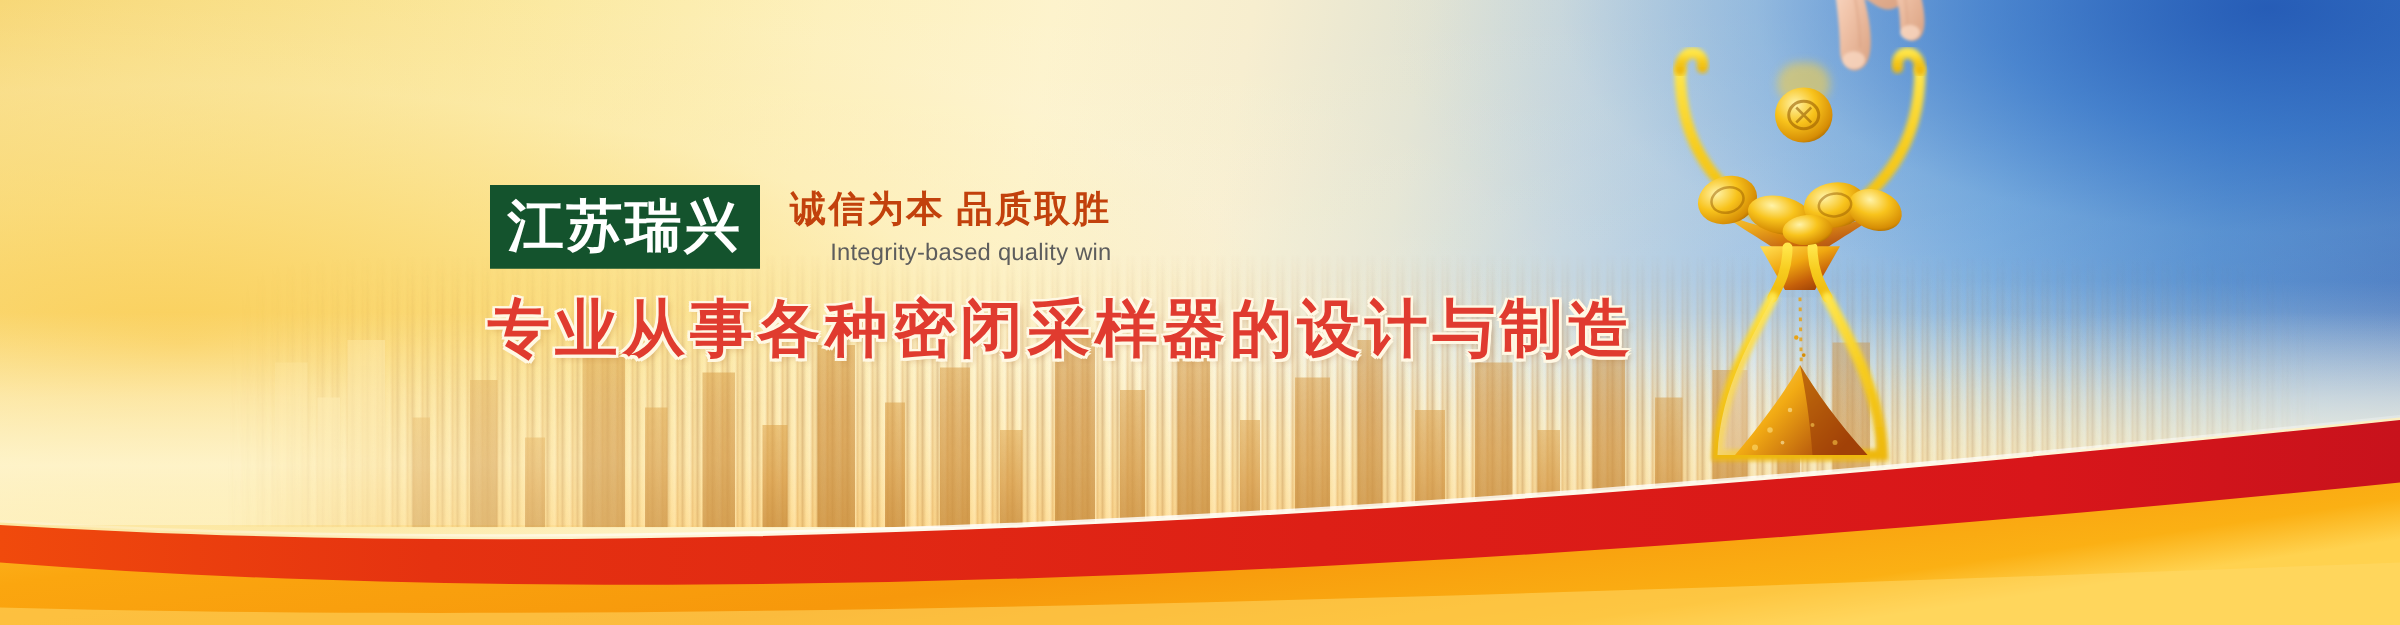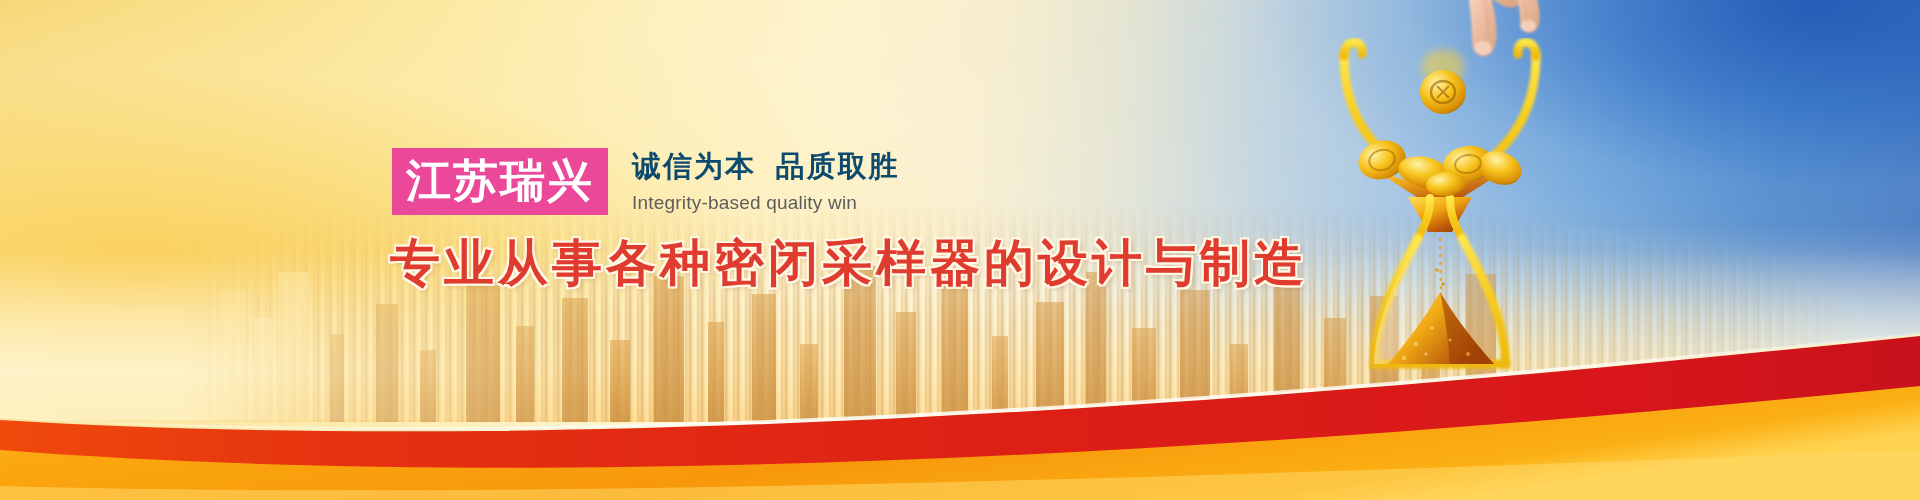--- a/index.html
+++ b/index.html
@@ -173,49 +173,50 @@
     left: 392px;
     top: 148px;
     width: 760px;
   }
   .row-1 {
     display: flex;
     align-items: flex-start;
     gap: 24px;
   }
   .brand-badge {
-    background: #ec4899;
+    background: #14532d;
     color: #ffffff;
     font-size: 45px;
     line-height: 1;
     letter-spacing: 2px;
     padding: 10px 14px 12px 14px;
     font-weight: bold;
     white-space: nowrap;
     font-family: "DejaVu Sans", "Liberation Sans", sans-serif;
   }
   .slogan-col {
     padding-top: 4px;
   }
   .slogan-cn {
-    color: #0c4a6e;
+    color: #c2410c;
     font-size: 29px;
     line-height: 1.15;
     font-weight: bold;
     letter-spacing: 2px;
     white-space: nowrap;
-    font-family: Liberation Mono, monospace;
+    font-family: Liberation Serif, serif;
   }
   .slogan-en {
     margin-top: 7px;
     color: #5d5d5d;
     font-size: 19px;
     line-height: 1.2;
     letter-spacing: 0.2px;
     white-space: nowrap;
+    text-align: right;
   }
   .headline {
     margin-top: 20px;
     margin-left: -2px;
     color: #e03b2f;
     font-size: 50px;
     line-height: 1.12;
     font-weight: bold;
     letter-spacing: 4px;
     white-space: nowrap;

